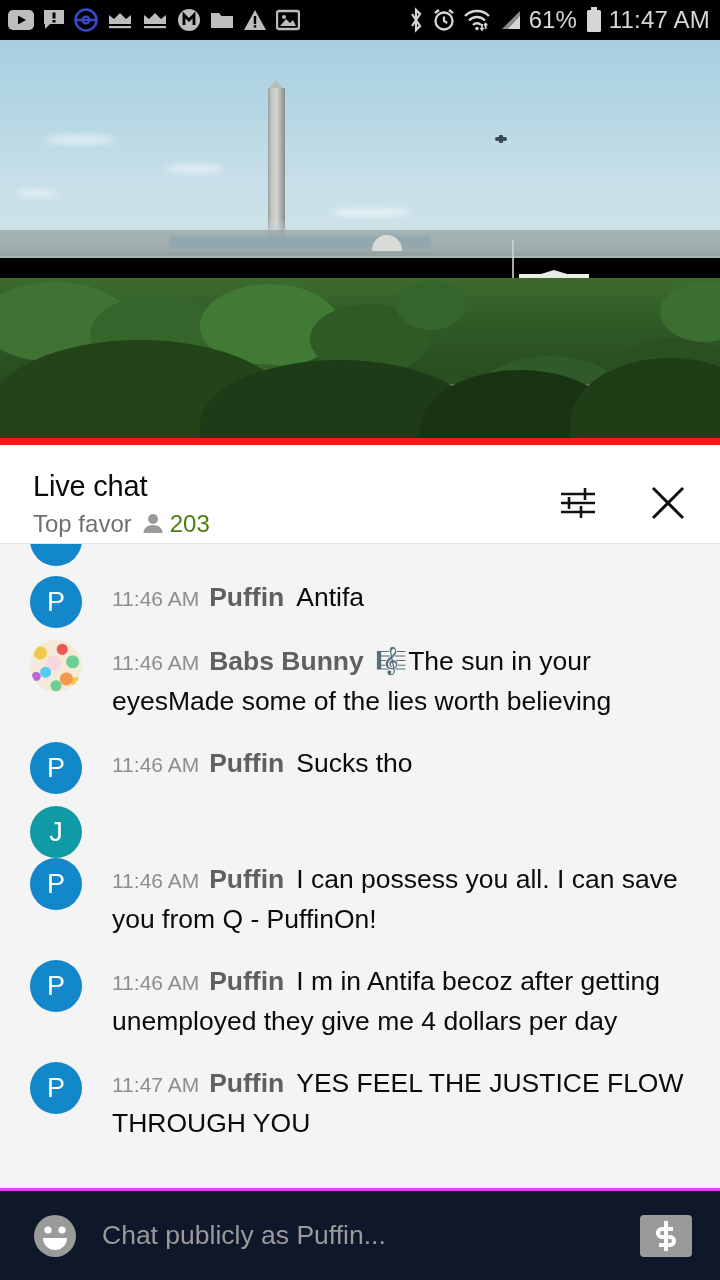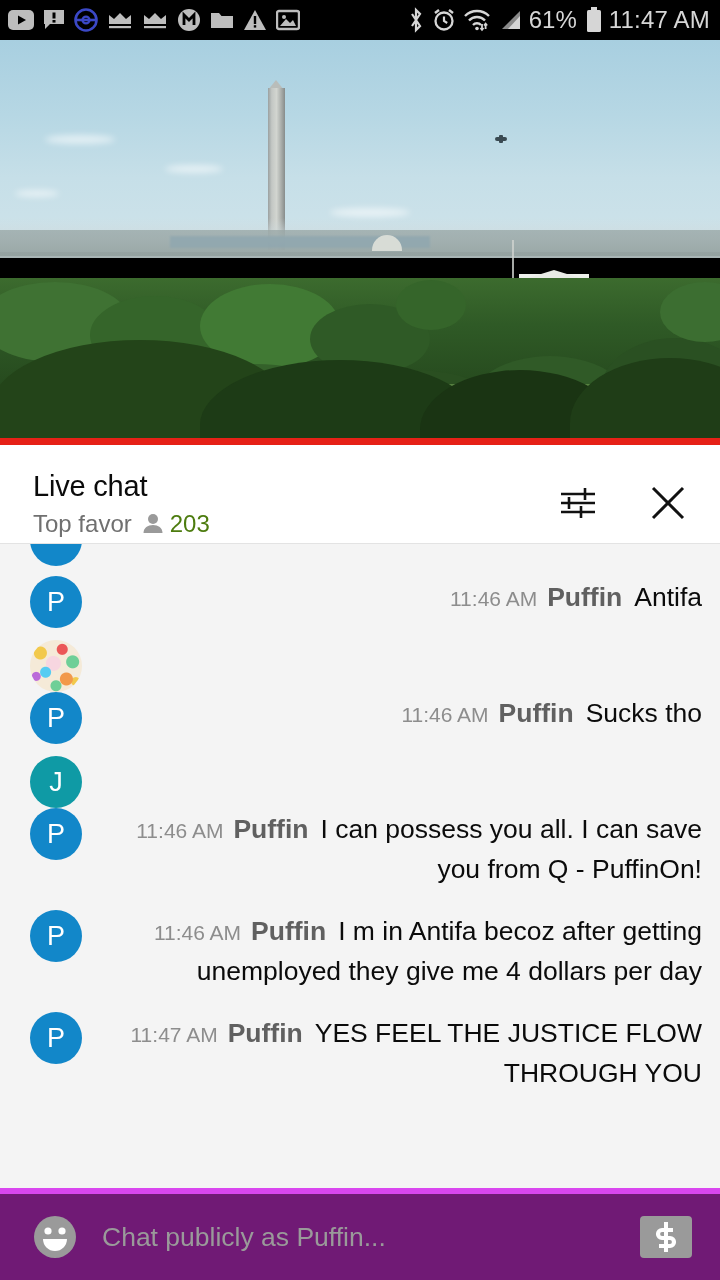--- a/index.html
+++ b/index.html
@@ -129,29 +129,29 @@
       radial-gradient(circle at 62% 18%, #eb5757 0 5px, transparent 6px),
       radial-gradient(circle at 82% 42%, #6fcf97 0 6px, transparent 7px),
       radial-gradient(circle at 30% 62%, #56ccf2 0 5px, transparent 6px),
       radial-gradient(circle at 70% 75%, #f2994a 0 6px, transparent 7px),
       radial-gradient(circle at 45% 45%, #f7d6e0 0 7px, transparent 8px),
       radial-gradient(circle at 12% 70%, #bb6bd9 0 4px, transparent 5px),
       radial-gradient(circle at 88% 80%, #f2c94c 0 4px, transparent 5px),
       radial-gradient(circle at 50% 88%, #6fcf97 0 5px, transparent 6px),
       #f5ead8;
   }
-  .msg-body { font-size:26.5px; line-height:38px; color:#0b0b0b; word-wrap:break-word;text-align:right; }
+  .msg-body { font-size:26.5px; line-height:38px; color:#0b0b0b; word-wrap:break-word; }
   .m-time { font-size:21px; color:#8d8d8d; }
   .m-author { font-weight:bold; color:#606060; margin-left:10px; }
   .m-text { color:#0b0b0b; margin-left:12px; }
   .m-emoji { font-family:"DejaVu Sans", sans-serif; font-size:26px; }
 
   
   .chat-input {
-    flex:0 0 92px; background:#701a75; border-top:6px solid #d946ef;
+    flex:0 0 92px; background:#0f172a; border-top:3px solid #d946ef;
     display:flex; align-items:center; padding:0 28px 0 30px; gap:22px;
   }
   .emoji-btn { width:50px; height:50px; flex:0 0 50px; }
   .input-placeholder { flex:1; font-size:26.5px; color:#9a9a9a; }
   .superchat-btn { width:52px; height:42px; flex:0 0 52px; }
 </style>
 </head>
 <body>
 
 <div id="app">
@@ -365,20 +365,21 @@
     </div>
     <div id="messages">
         <div class="msg">
           <div class="avatar" style="background: rgb(18, 135, 201);">
             <span>P</span>
           </div>
           <div class="msg-body"><span class="m-time">11:46 AM</span><span class="m-author">Puffin</span><span class="m-text">Antifa</span></div>
         </div>
         <div class="msg">
           <div class="avatar img"></div>
+          <div class="msg-body"><span class="m-time">11:46 AM</span><span class="m-author">Babs Bunny</span><span class="m-emoji" style="margin-left: 12px;">🎼</span><span class="m-text" style="margin-left: 0px;">The sun in your eyesMade some of the lies worth believing</span></div>
         </div>
         <div class="msg">
           <div class="avatar" style="background: rgb(18, 135, 201);">
             <span>P</span>
           </div>
           <div class="msg-body"><span class="m-time">11:46 AM</span><span class="m-author">Puffin</span><span class="m-text">Sucks tho</span></div>
         </div>
         <div class="msg">
           <div class="avatar" style="background: rgb(15, 154, 165);">
             <span>J</span>

